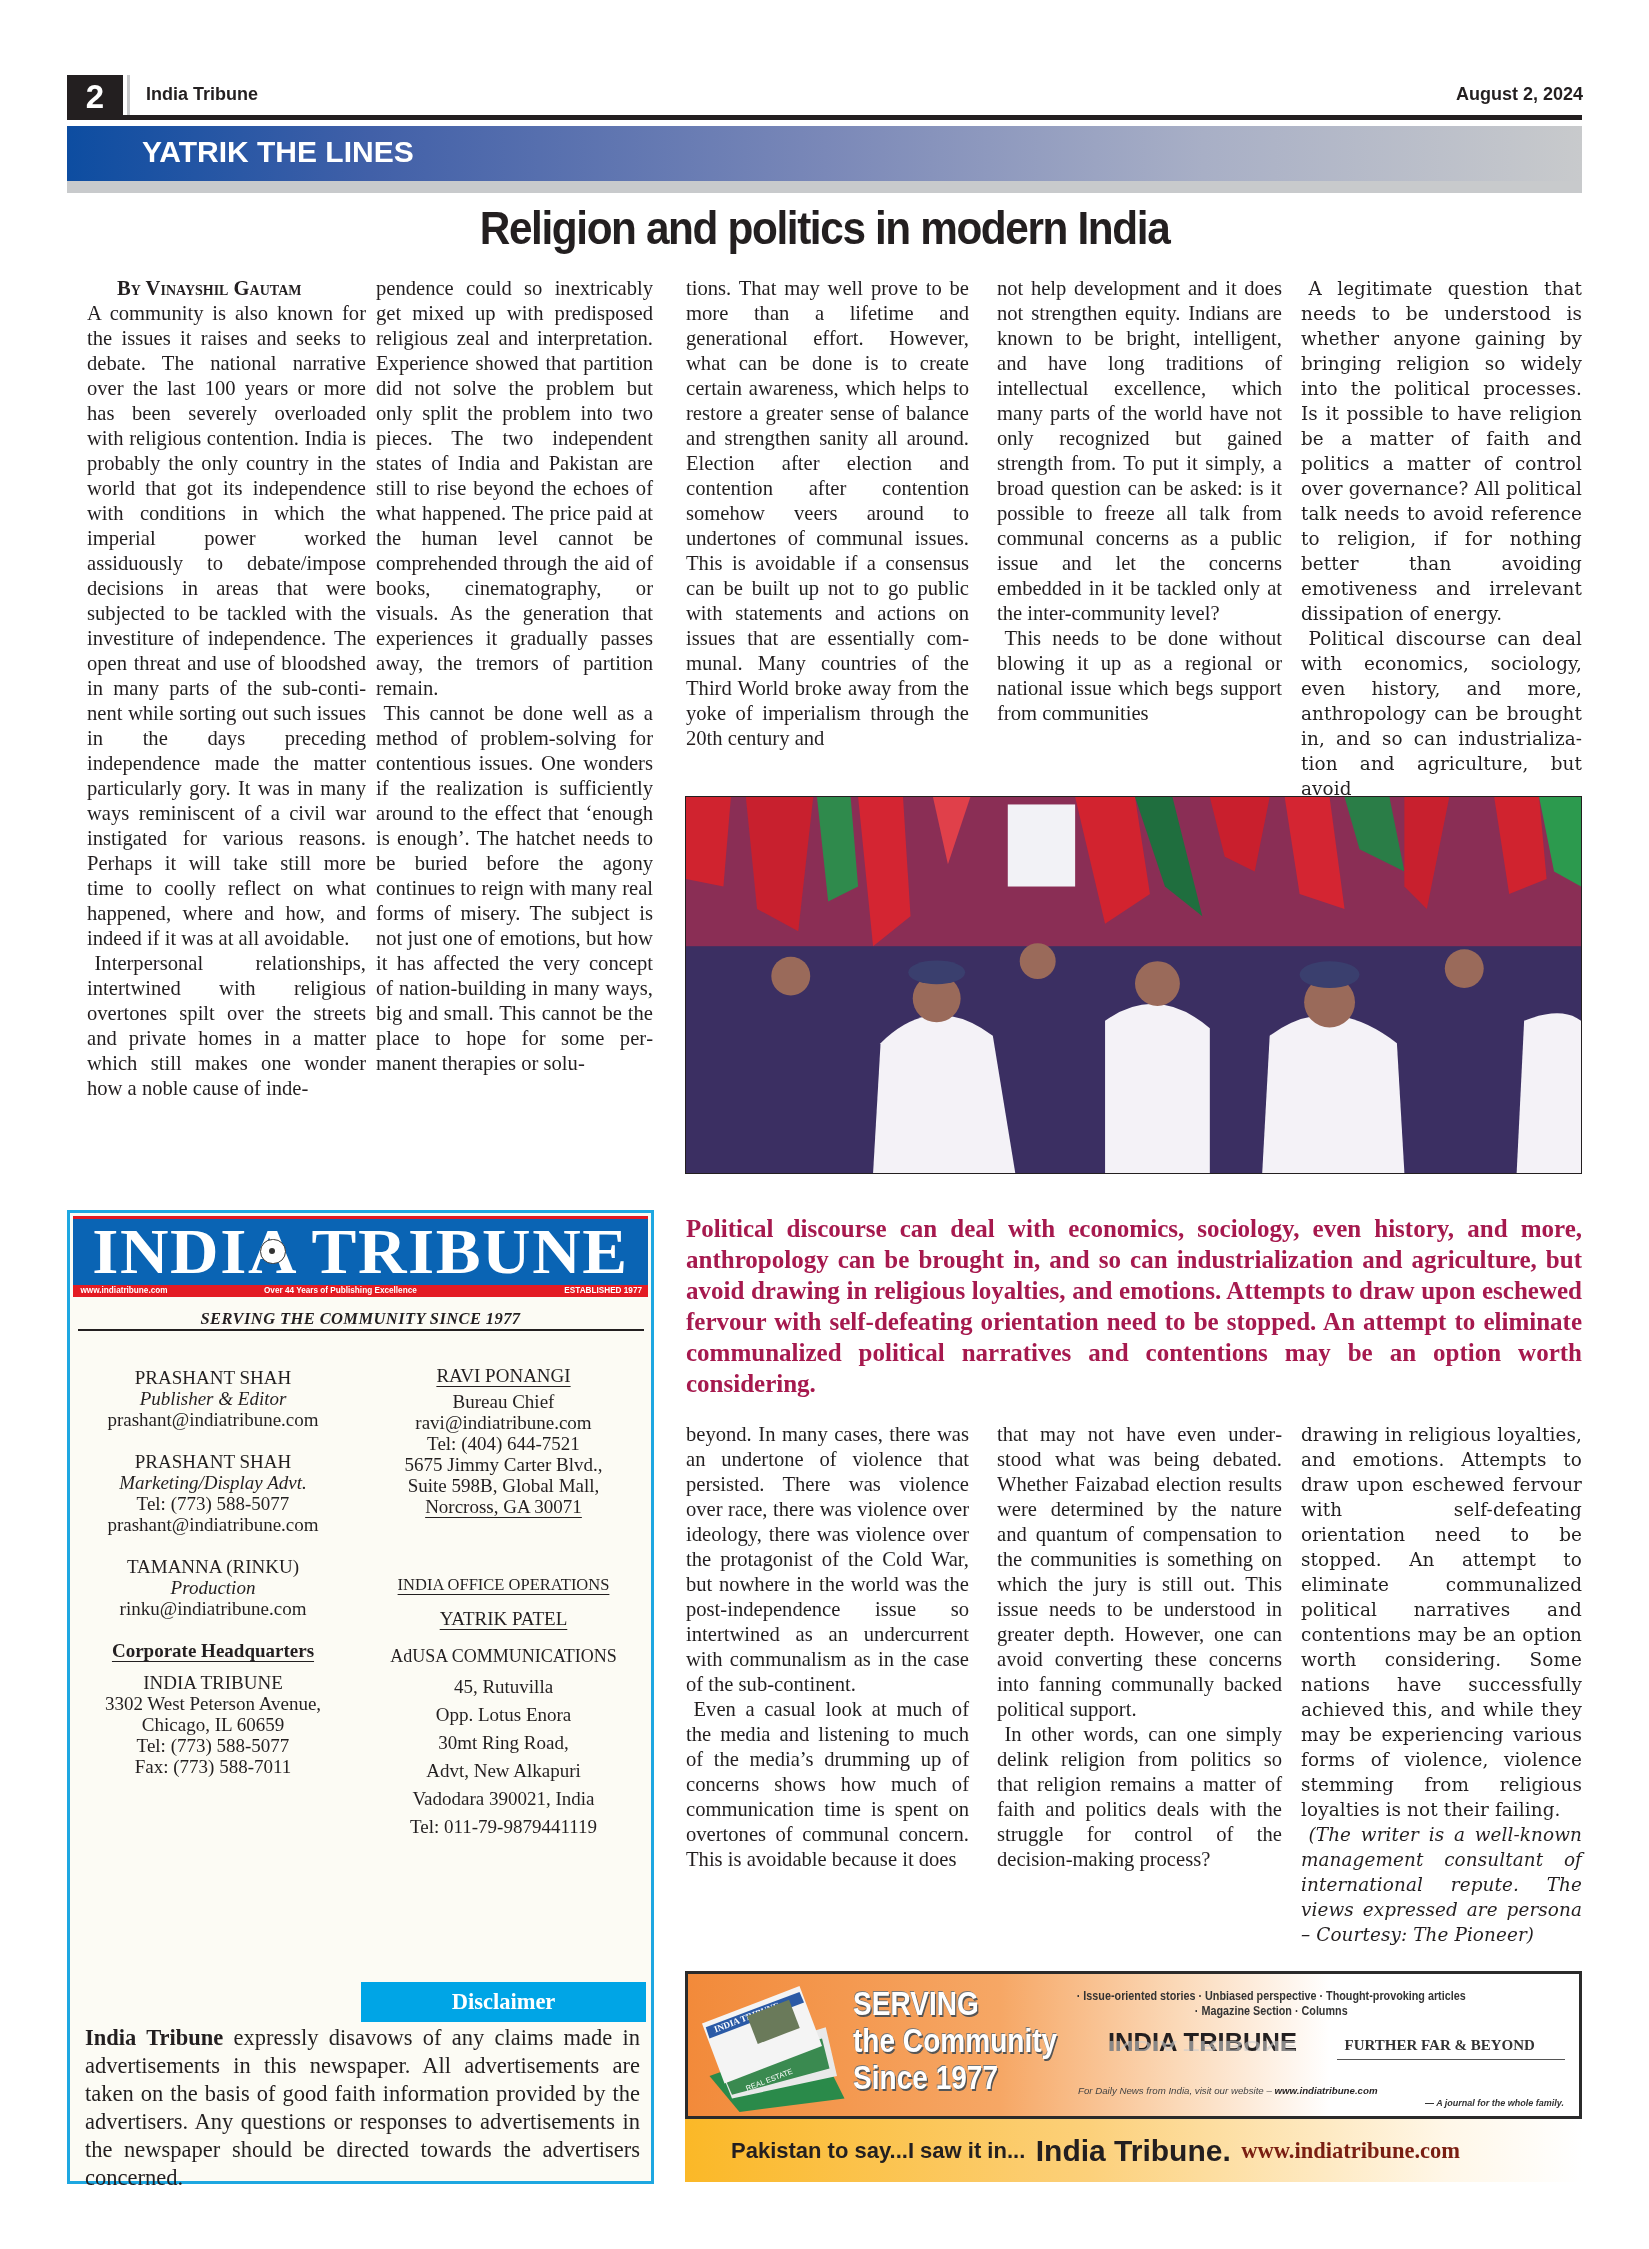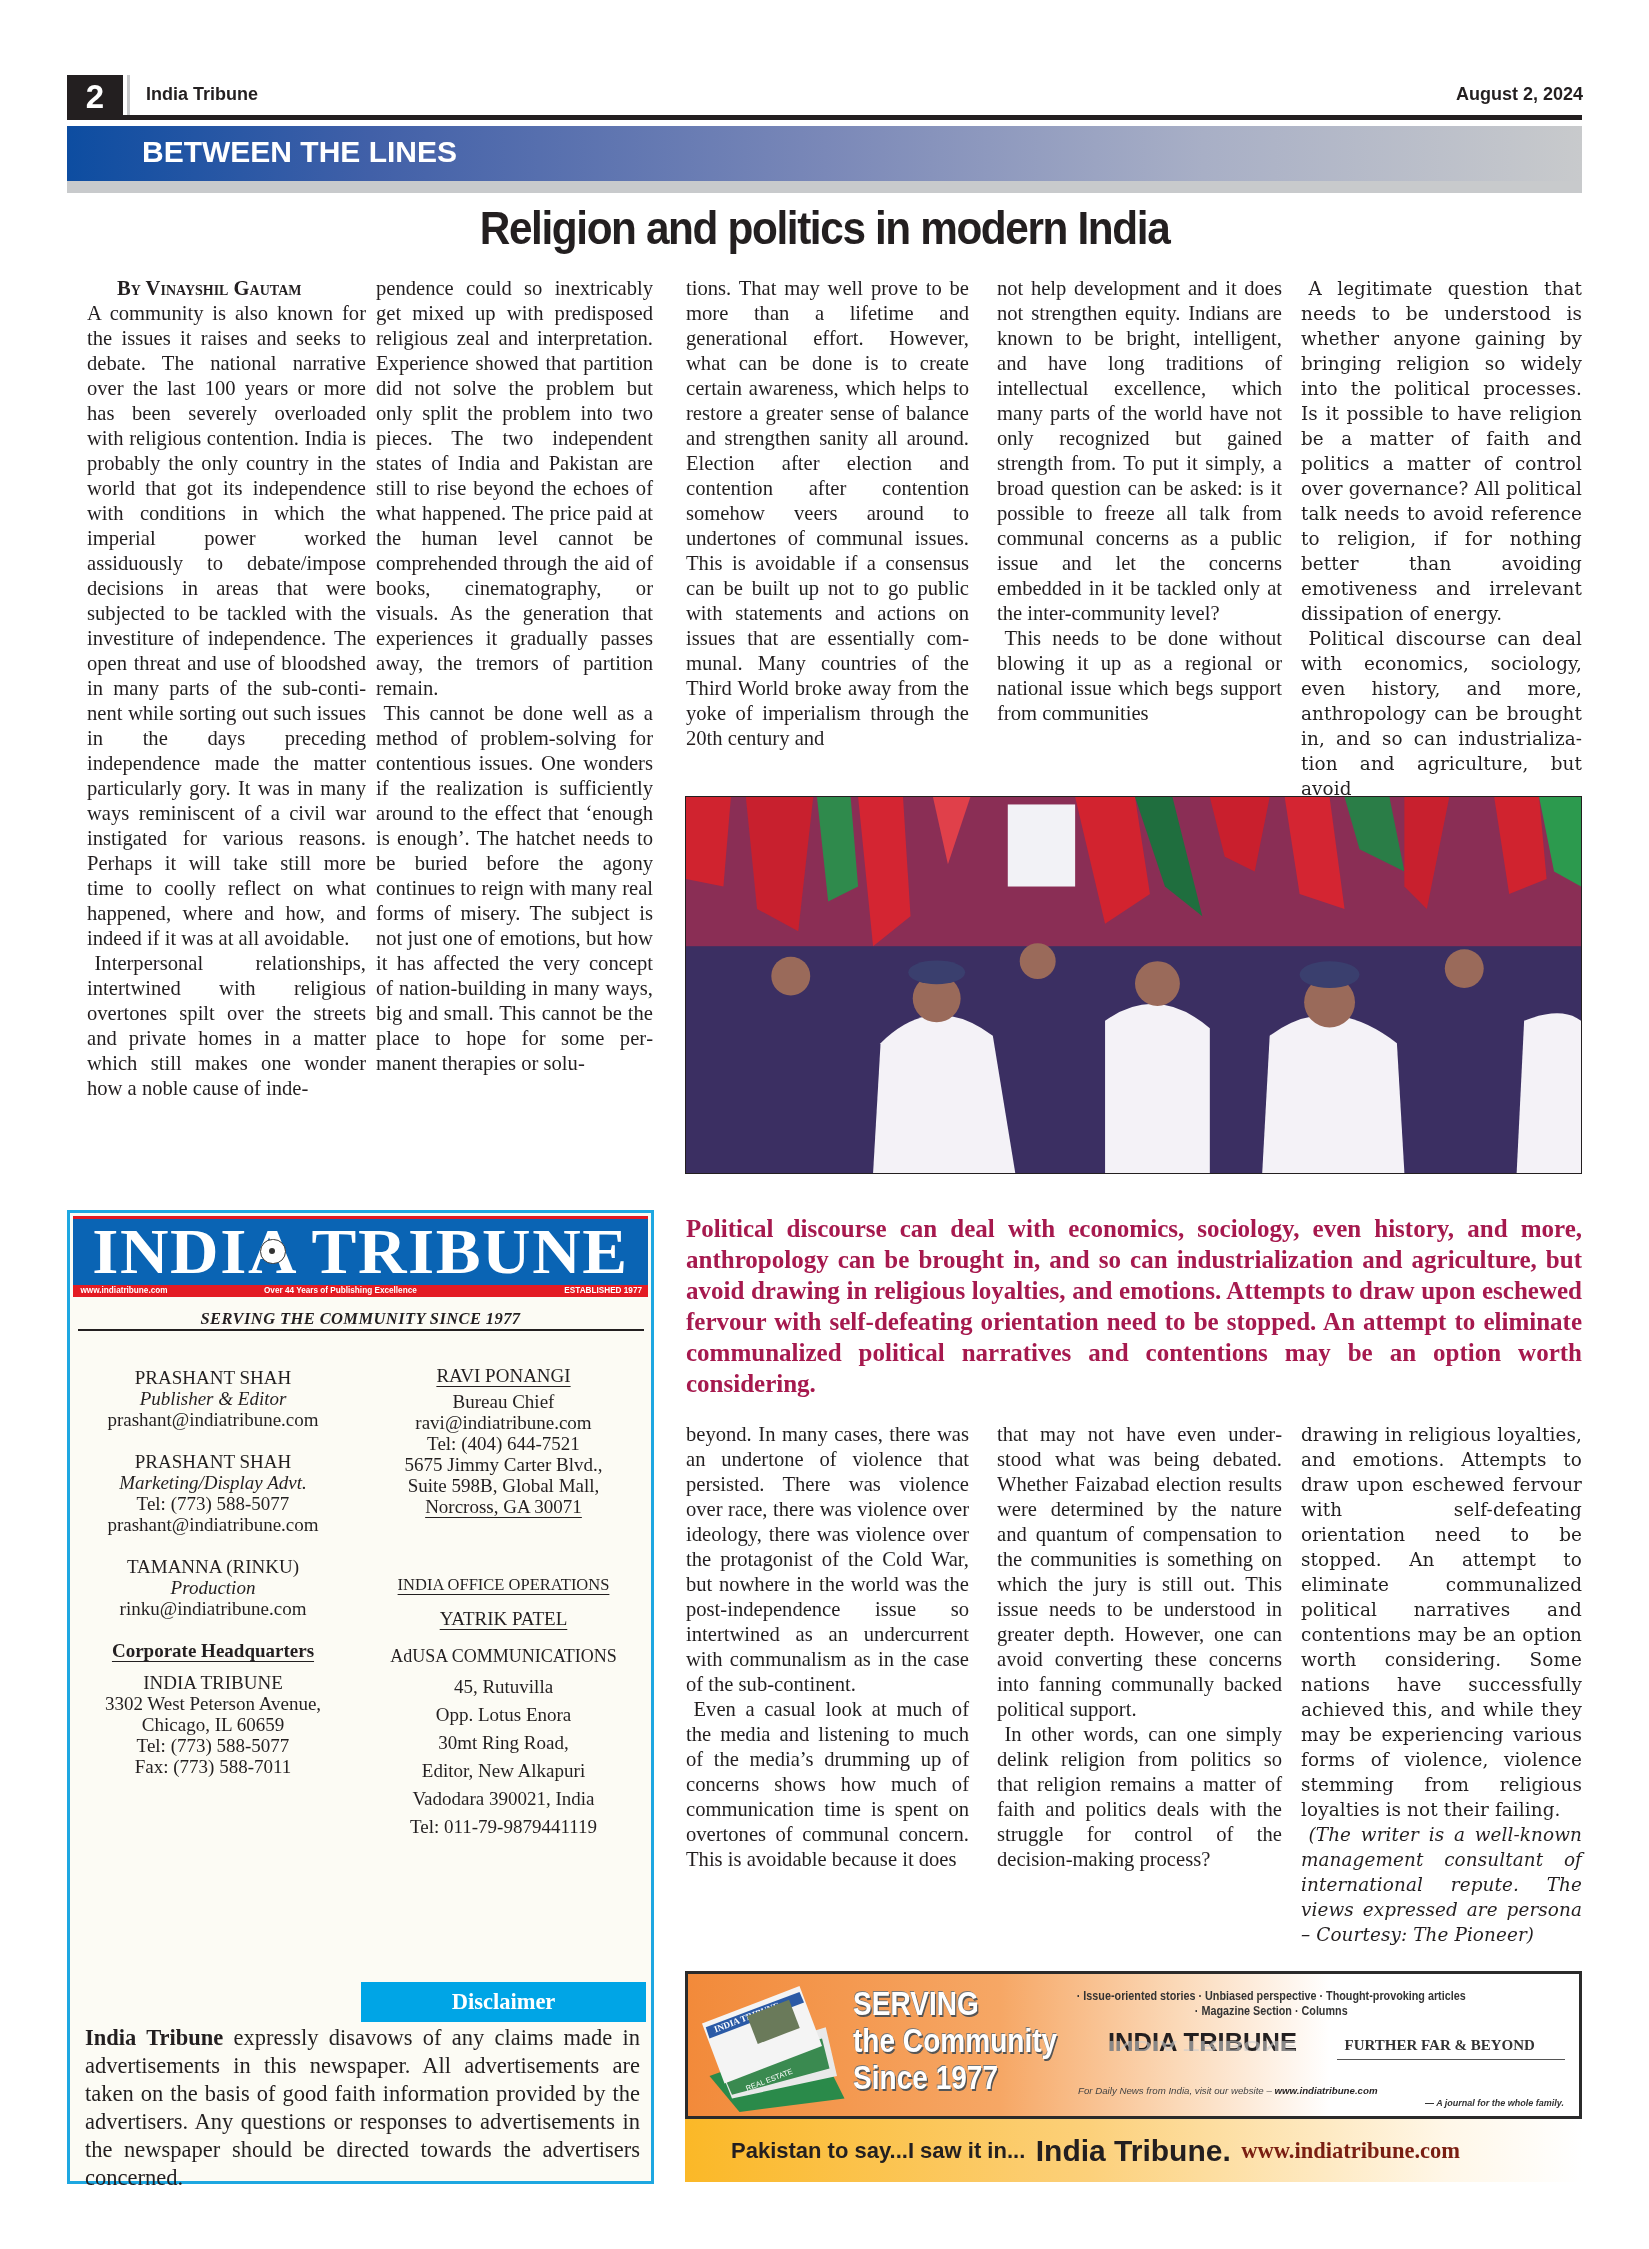--- a/index.html
+++ b/index.html
@@ -95,21 +95,21 @@
 </head>
 <body>
 
 <div class="abs" id="page-num">2</div>
 <div class="abs" id="pub-sep"></div>
 <div class="abs" id="pub-name">India Tribune</div>
 <div class="abs" id="pub-date">August 2, 2024</div>
 <div class="abs" id="head-rule"></div>
 <div class="abs" id="section-band"></div>
 <div class="abs" id="section-strip"></div>
-<div class="abs" id="section-title">BETWEEN THE LINES</div>
+<div class="abs" id="section-title">YATRIK THE LINES</div>
 
 <h1 class="abs" id="headline">Religion and politics in modern India</h1>
 
 <div class="col" id="col1">
   <p id="byline">By Vinayshil Gautam</p>
   <p>A community is also known for the issues it raises and seeks to debate. The national narrative over the last 100 years or more has been severely overloaded with reli­gious contention. India is probably the only country in the world that got its inde­pendence with conditions in which the imperial power worked assiduously to debate/impose decisions in areas that were subjected to be tackled with the investiture of independence. The open threat and use of bloodshed in many parts of the sub-conti­nent while sorting out such issues in the days preceding independence made the mat­ter particularly gory. It was in many ways reminiscent of a civil war instigated for various reasons. Perhaps it will take still more time to coolly reflect on what happened, where and how, and indeed if it was at all avoidable.</p>
   <p class="ind">Interpersonal relationships, intertwined with religious overtones spilt over the streets and private homes in a matter which still makes one wonder how a noble cause of inde-</p>
 </div>
 <div class="col" id="col2">
   <p>pendence could so inextrica­bly get mixed up with pre­disposed religious zeal and interpretation. Experience showed that partition did not solve the problem but only split the problem into two pieces. The two independent states of India and Pakistan are still to rise beyond the echoes of what happened. The price paid at the human level cannot be comprehend­ed through the aid of books, cinematography, or visuals. As the generation that experi­ences it gradually passes away, the tremors of partition remain.</p>
@@ -232,21 +232,21 @@
     <div class="gap2"></div>
     <div class="ul" style="font-size:16.5px">INDIA OFFICE OPERATIONS</div>
     <div style="height:13.5px"></div>
     <div class="ul">YATRIK PATEL</div>
     <div style="height:16.5px"></div>
     <div style="font-size:18px">AdUSA COMMUNICATIONS</div>
     <div style="height:6px"></div>
     <div style="line-height:28px">45, Rutuvilla</div>
     <div style="line-height:28px">Opp. Lotus Enora</div>
     <div style="line-height:28px">30mt Ring Road,</div>
-    <div style="line-height:28px">Editor, New Alkapuri</div>
+    <div style="line-height:28px">Advt, New Alkapuri</div>
     <div style="line-height:28px">Vadodara 390021, India</div>
     <div style="line-height:28px">Tel: 011-79-9879441119</div>
   </div>
 
   <div id="disclaimer-head">Disclaimer</div>
   <div id="disclaimer-text"><b>India Tribune</b><span> expressly disavows of any claims made in advertisements in this newspaper. All advertise­ments are taken on the basis of good faith informa­tion provided by the advertisers. Any questions or responses to advertisements in the newspaper should be directed towards the advertisers concerned.</span></div>
 </div>
 
 <div class="abs" id="ad">
   <div id="ad-top">

